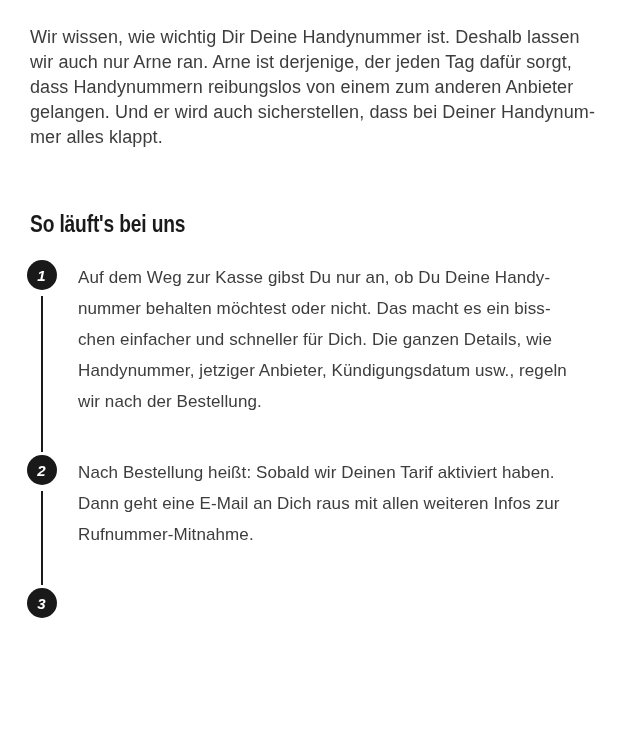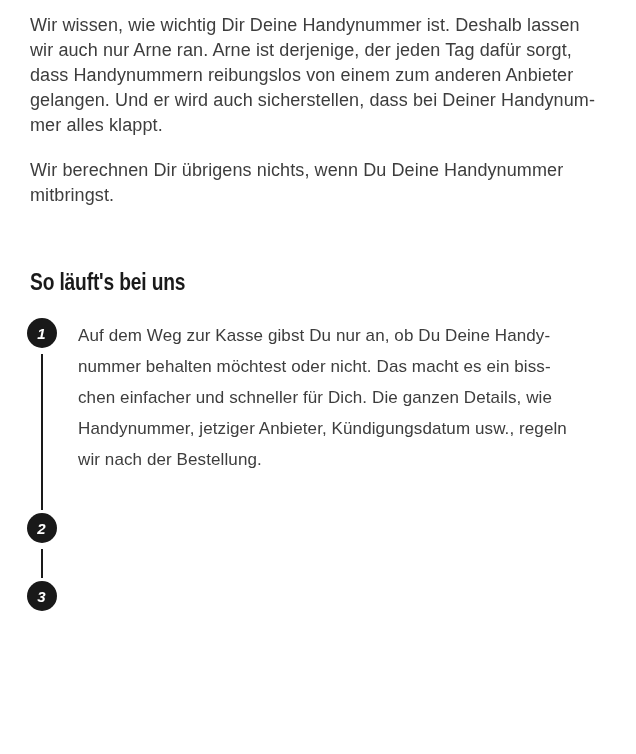--- a/index.html
+++ b/index.html
@@ -16,20 +16,21 @@
     width: 636px;
     height: 754px;
     background: var(--background);
     font-family: "Liberation Sans", "DejaVu Sans", sans-serif;
     overflow: hidden;
   }
   .page {
     width: 636px;
     height: 676px;
     padding: 13px 28px 0 30px;
+    margin-top: 12px;
   }
   .para {
     margin: 0;
     font-size: 18px;
     line-height: 25px;
     letter-spacing: 0.1px;
     color: var(--text-color);
     white-space: pre;
   }
   .para-2 { margin-top: 20px; }
@@ -97,22 +98,20 @@
 <body>
 
 <div class="page">
 
   <p class="para para-1">Wir wissen, wie wichtig Dir Deine Handynummer ist. Deshalb lassen
 wir auch nur Arne ran. Arne ist derjenige, der jeden Tag dafür sorgt,
 dass Handynummern reibungslos von einem zum anderen Anbieter
 gelangen. Und er wird auch sicherstellen, dass bei Deiner Handynum-
 mer alles klappt.</p>
 
-  <p class="para para-2">Wir berechnen Dir übrigens nichts, wenn Du Deine Handynummer
-mitbringst.</p>
 
   <h2 class="section-heading">So läuft's bei uns</h2>
 
   <ol class="steps">
 
     <li class="step">
       <span class="connector"></span>
       <div class="badge-col">
         <div class="badge">
           <span>1</span>
@@ -125,20 +124,23 @@
 wir nach der Bestellung.</p>
     </li>
 
     <li class="step">
       <span class="connector"></span>
       <div class="badge-col">
         <div class="badge">
           <span>2</span>
         </div>
       </div>
+      <p class="step-text">Nach Bestellung heißt: Sobald wir Deinen Tarif aktiviert haben.
+Dann geht eine E-Mail an Dich raus mit allen weiteren Infos zur
+Rufnummer-Mitnahme.</p>
     </li>
 
     <li class="step">
 
       <div class="badge-col">
         <div class="badge">
           <span>3</span>
         </div>
       </div>
     </li>

